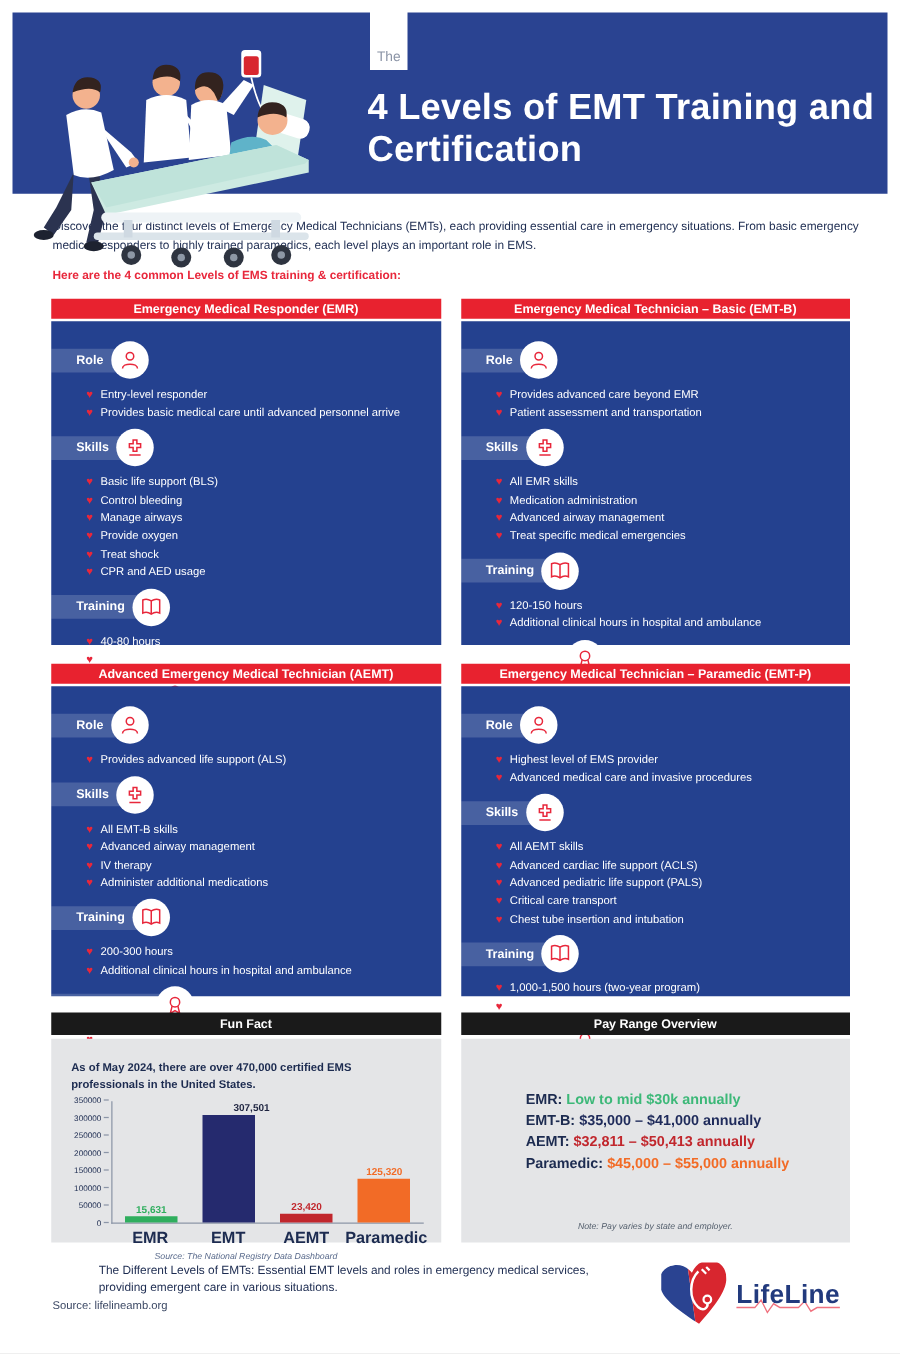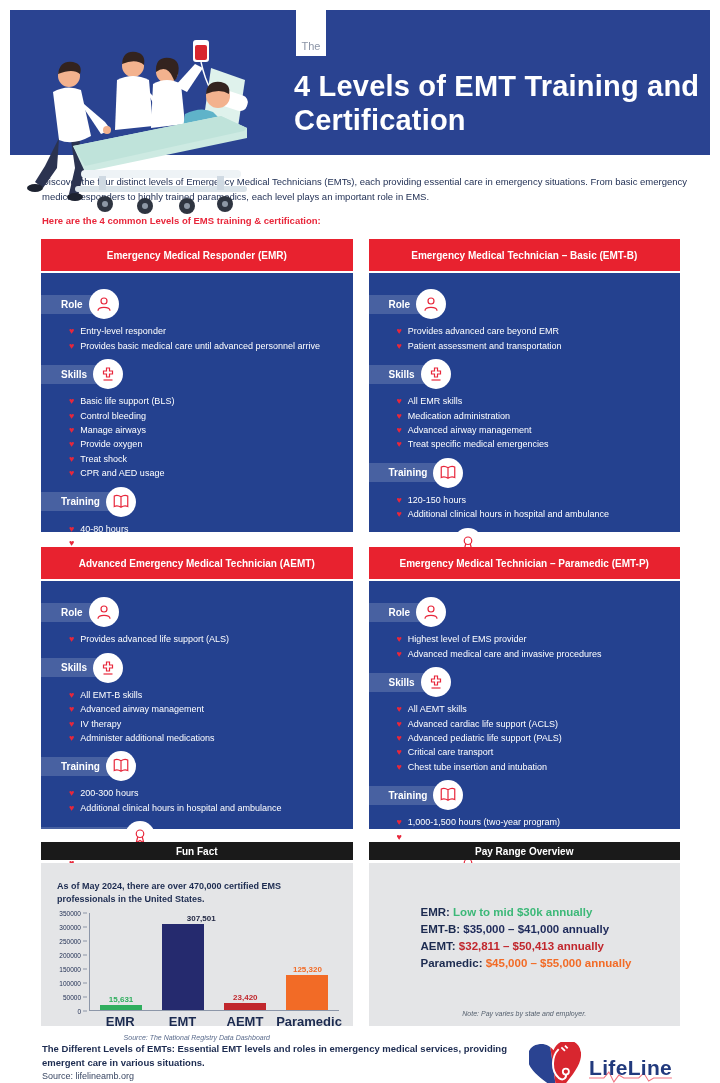--- a/index.html
+++ b/index.html
@@ -14,21 +14,21 @@
              color:#8b94a6; font-size:11px; z-index:3; }
   .hero-title { position:absolute; left:284px; top:60px; width:420px; color:#ffffff;
                 font-size:29px; font-weight:bold; line-height:1.17; letter-spacing:.2px; }
 
   
   .intro { margin:20px 30px 0 42px; font-size:9.5px; line-height:1.55; color:#1c2b50; }
   .tagline { margin:11px 42px 0 42px; font-size:9.5px; font-weight:bold; color:#e8273b; }
 
   
   .grid { margin:13px 40px 0 41px; display:grid; grid-template-columns:1fr 1fr; column-gap:16px; row-gap:15px; }
-  .card-header { height:32px; background:#e8222f; color:#ffffff; font-size:10px; font-weight:bold;
+  .card-header { height:16px; background:#e8222f; color:#ffffff; font-size:10px; font-weight:bold;
                  display:flex; align-items:center; justify-content:center; margin-bottom:2px; }
   .card-body { background:#24418f; padding:10px 8px 4px 0; }
   .row1 .card-body { height:259px; }
   .row2 .card-body { height:248px; }
 
   .section-head { display:flex; align-items:center; margin:6px 0 5px 0; }
   .ribbon { background:rgba(255,255,255,0.17); color:#ffffff; font-size:10px; font-weight:bold;
             padding:4px 30px 4px 20px; white-space:nowrap; }
   .badge { width:30px; height:30px; border-radius:50%; background:#ffffff; margin-left:-24px;
            display:flex; align-items:center; justify-content:center; flex-shrink:0; }
@@ -57,21 +57,21 @@
   .chart-source { text-align:center; font-size:7px; font-style:italic; color:#5a6b8c; margin-top:5px; }
 
   .pay-body { display:flex; flex-direction:column; justify-content:center; padding:0 0 14px 52px; gap:5px; }
   .pay-row { font-size:11.5px; font-weight:bold; color:#1c2b50; }
   .pay-note { position:absolute; bottom:9px; left:0; right:0; text-align:center; font-size:7px;
               font-style:italic; color:#55606e; }
 
   
   .footer { margin:16px 42px 0 42px; display:flex; justify-content:space-between; align-items:flex-start; }
   .footer-text { width:470px; }
-  .footer-summary { font-size:9.5px; font-weight:bold; color:#1c2b50; line-height:1.4; }
+  .footer-summary { font-size:9.5px; font-weight:normal; color:#1c2b50; line-height:1.4;margin-left:37px; }
   .footer-source { font-size:9px; color:#3a4763; margin-top:2px; }
   .logo { display:flex; align-items:center; gap:6px; margin-right:6px; }
   .logo-text-wrap { position:relative; }
   .logo-text { font-size:21px; font-weight:bold; color:#223a7d; letter-spacing:.3px; position:relative; z-index:1; }
   .logo-ekg { position:absolute; left:0; bottom:-4px; width:100%; height:14px; z-index:0; }
 </style>
 </head>
 <body>
 
 <div class="page">

